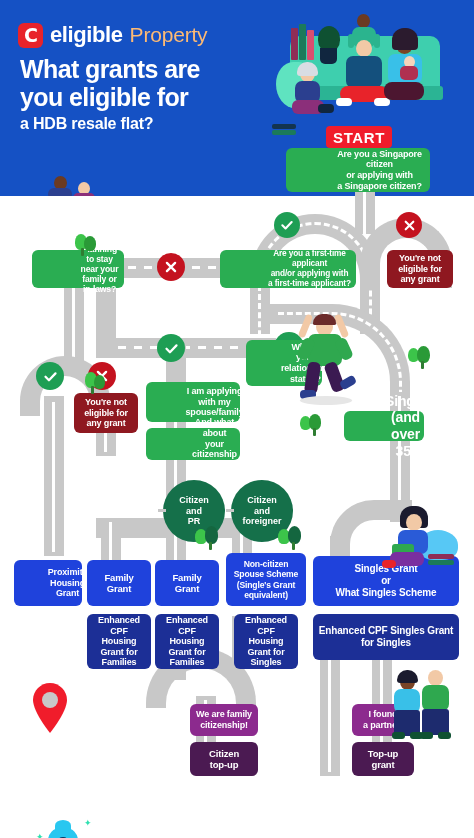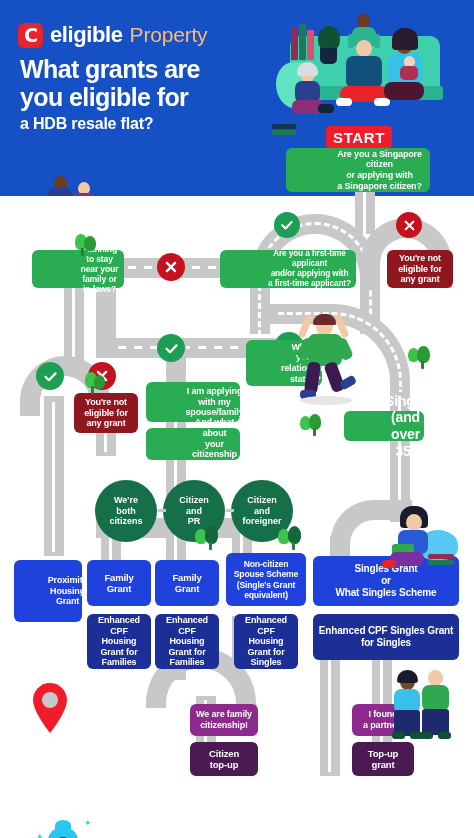--- a/index.html
+++ b/index.html
@@ -318,40 +318,37 @@
 
     <div class="box q" style="left:146px;top:186px;width:94px;height:40px;font-size:9px;white-space:pre-line;">I am applying
 with my
 spouse/family</div>
     <div class="box q" style="left:146px;top:232px;width:94px;height:32px;font-size:9px;white-space:pre-line;">And what about your
 citizenship status?</div>
 
     <div class="box q" style="left:344px;top:215px;width:80px;height:30px;font-size:14px;white-space:pre-line;">Single
 (and over 35)</div>
 
-    <div class="circ" style="left:95px;top:284px;width:62px;height:62px;font-size:9px;white-space:pre-line;">We're
-both
-citizens</div>
     <div class="circ" style="left:163px;top:284px;width:62px;height:62px;font-size:9px;white-space:pre-line;">Citizen
 and
 PR</div>
     <div class="circ" style="left:231px;top:284px;width:62px;height:62px;font-size:9px;white-space:pre-line;">Citizen
 and
 foreigner</div>
     <div style="position:absolute;left:158px;top:313px;width:8px;height:3px;background:#c8c8c8;"></div>
     <div style="position:absolute;left:226px;top:313px;width:8px;height:3px;background:#c8c8c8;"></div>
 
     <div id="map-pin">
       <svg width="38" height="52" viewBox="0 0 38 52">
         <path d="M19 1C9.6 1 2 8.6 2 18c0 12 17 33 17 33s17-21 17-33C36 8.6 28.4 1 19 1z" fill="#f01c2b"></path>
         <circle cx="19" cy="18" r="8" fill="#c8c8c8"></circle>
       </svg>
     </div>
 
-    <div class="box blue" style="left:14px;top:364px;width:68px;height:62px;font-size:9px;white-space:pre-line;padding-left:44px;">Proximity
+    <div class="box blue" style="left:14px;top:364px;width:68px;height:46px;font-size:9px;white-space:pre-line;padding-left:44px;">Proximity
 Housing
 Grant</div>
     <div class="box blue" style="left:87px;top:364px;width:64px;height:46px;font-size:9.5px;white-space:pre-line;">Family
 Grant</div>
     <div class="box blue" style="left:155px;top:364px;width:64px;height:46px;font-size:9.5px;white-space:pre-line;">Family
 Grant</div>
     <div class="box blue" style="left:226px;top:357px;width:80px;height:53px;font-size:8.6px;white-space:pre-line;">Non-citizen
 Spouse Scheme
 (Single's  Grant
 equivalent)</div>

